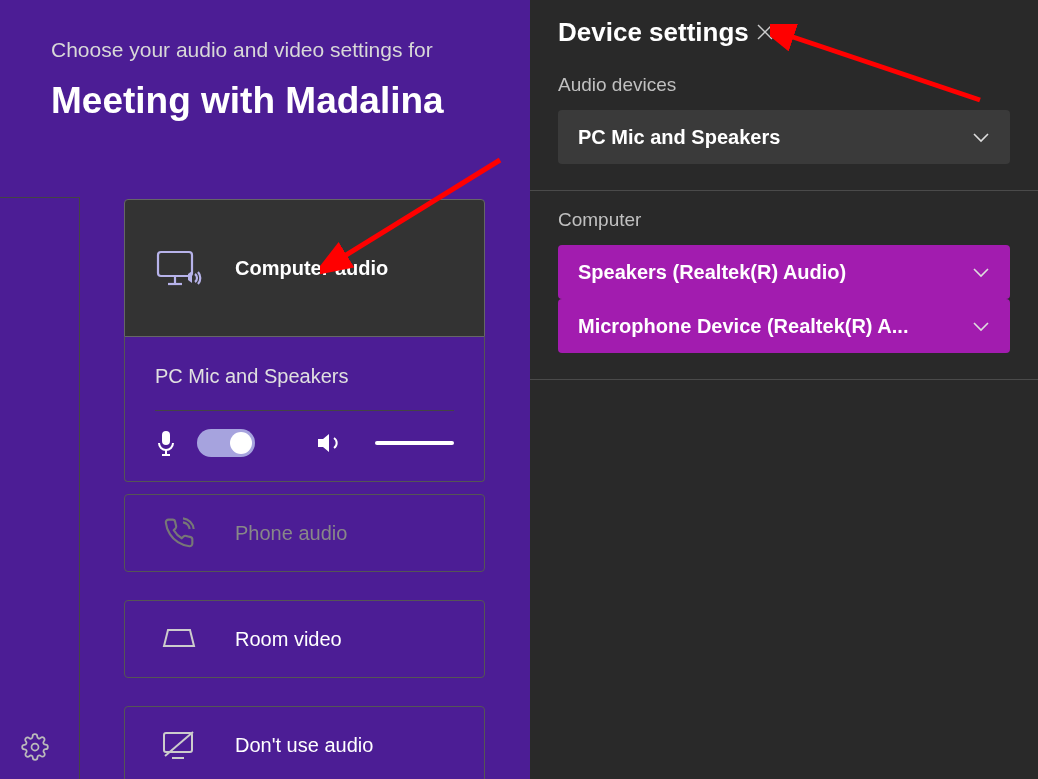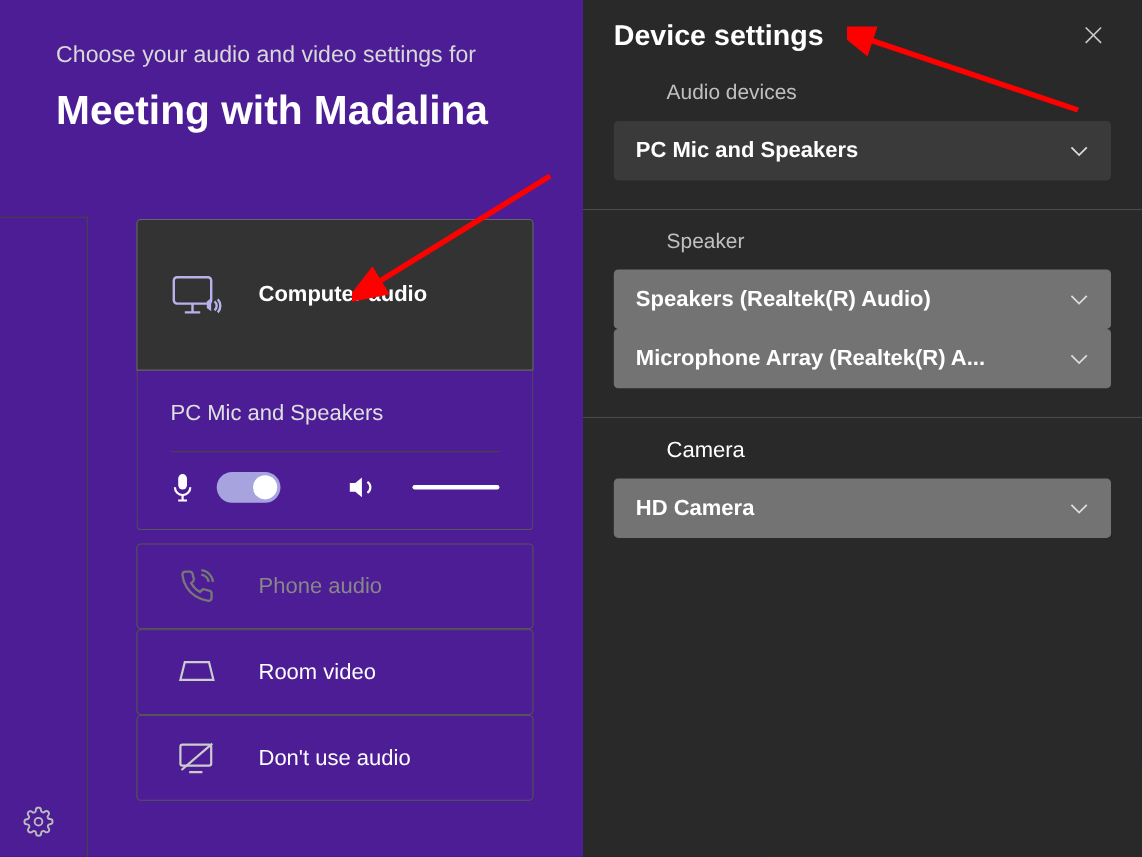--- a/index.html
+++ b/index.html
@@ -52,21 +52,21 @@
     }
     .options-stack {
       position: absolute;
       left: 124px;
       top: 199px;
       width: 361px;
     }
     .option-card {
       border: 1px solid #555;
       border-radius: 4px;
-      margin-bottom: 0;
+      margin-bottom: 28px;
       display: flex;
       align-items: center;
       padding: 0 30px;
       height: 78px;
       cursor: pointer;
     }
     .option-card.selected {
       height: 138px;
       background: #333;
       border: 1px solid #666;
@@ -146,21 +146,20 @@
       right: 0;
       top: 0;
       width: 508px;
       height: 779px;
       background: #292929;
       padding: 0;
     }
     .panel-header {
       display: flex;
       align-items: center;
-      justify-content: space-between;
       padding: 16px 28px 8px 28px;
     }
     .panel-title {
       font-size: 26px;
       font-weight: 700;
     }
     .close-btn {
       cursor: pointer;
       padding: 6px;
     }
@@ -168,24 +167,23 @@
       padding: 12px 28px 26px 28px;
     }
     .section.border-b {
       border-bottom: 1px solid #4a4a4a;
     }
     .section-label {
       font-size: 19px;
       color: #c0c0c0;
       margin-bottom: 14px;
       margin-top: 6px;
-      margin-left: 48px;
     }
     .dropdown {
-      background: #737373;
+      background: #a21caf;
       border-radius: 4px;
       height: 54px;
       display: flex;
       align-items: center;
       justify-content: space-between;
       padding: 0 20px;
       cursor: pointer;
     }
     .dropdown.light {
       background: #3a3a3a;
@@ -318,51 +316,40 @@
       <span class="dropdown-text normal">PC Mic and Speakers</span>
       <span class="chev-icon">
         <svg width="18" height="12" viewBox="0 0 18 12" fill="none" stroke="#ddd" stroke-width="1.6">
             <polyline points="2,3 9,10 16,3"></polyline>
           </svg>
       </span>
     </div>
   </div>
 
   <div class="section border-b">
-    <div class="section-label">Speaker</div>
+    <div class="section-label">Computer</div>
     <div class="dropdown">
       <span class="dropdown-text">Speakers (Realtek(R) Audio)</span>
       <span class="chev-icon">
         <svg width="18" height="12" viewBox="0 0 18 12" fill="none" stroke="#ddd" stroke-width="1.6">
             <polyline points="2,3 9,10 16,3"></polyline>
           </svg>
       </span>
     </div>
 
     <div class="dropdown">
-      <span class="dropdown-text">Microphone Array (Realtek(R) A...</span>
+      <span class="dropdown-text">Microphone Device (Realtek(R) A...</span>
       <span class="chev-icon">
         <svg width="18" height="12" viewBox="0 0 18 12" fill="none" stroke="#ddd" stroke-width="1.6">
             <polyline points="2,3 9,10 16,3"></polyline>
           </svg>
       </span>
     </div>
   </div>
 
-  <div class="section">
-    <div class="section-label" style="color:#fff;font-size:20px">Camera</div>
-    <div class="dropdown">
-      <span class="dropdown-text">HD Camera</span>
-      <span class="chev-icon">
-        <svg width="18" height="12" viewBox="0 0 18 12" fill="none" stroke="#ddd" stroke-width="1.6">
-            <polyline points="2,3 9,10 16,3"></polyline>
-          </svg>
-      </span>
-    </div>
-  </div>
 </div>
 
 <svg class="arrow-annot" style="left:320px;top:150px" width="200" height="130">
   <defs>
       <marker id="ah1" markerWidth="10" markerHeight="10" refX="2" refY="3" orient="auto">
         <path d="M0,0 L0,6 L8,3 z" fill="#ff0000"></path>
       </marker>
     </defs>
   <line x1="180" y1="10" x2="18" y2="110" stroke="#ff0000" stroke-width="5" marker-end="url(#ah1)"></line>
 </svg>

